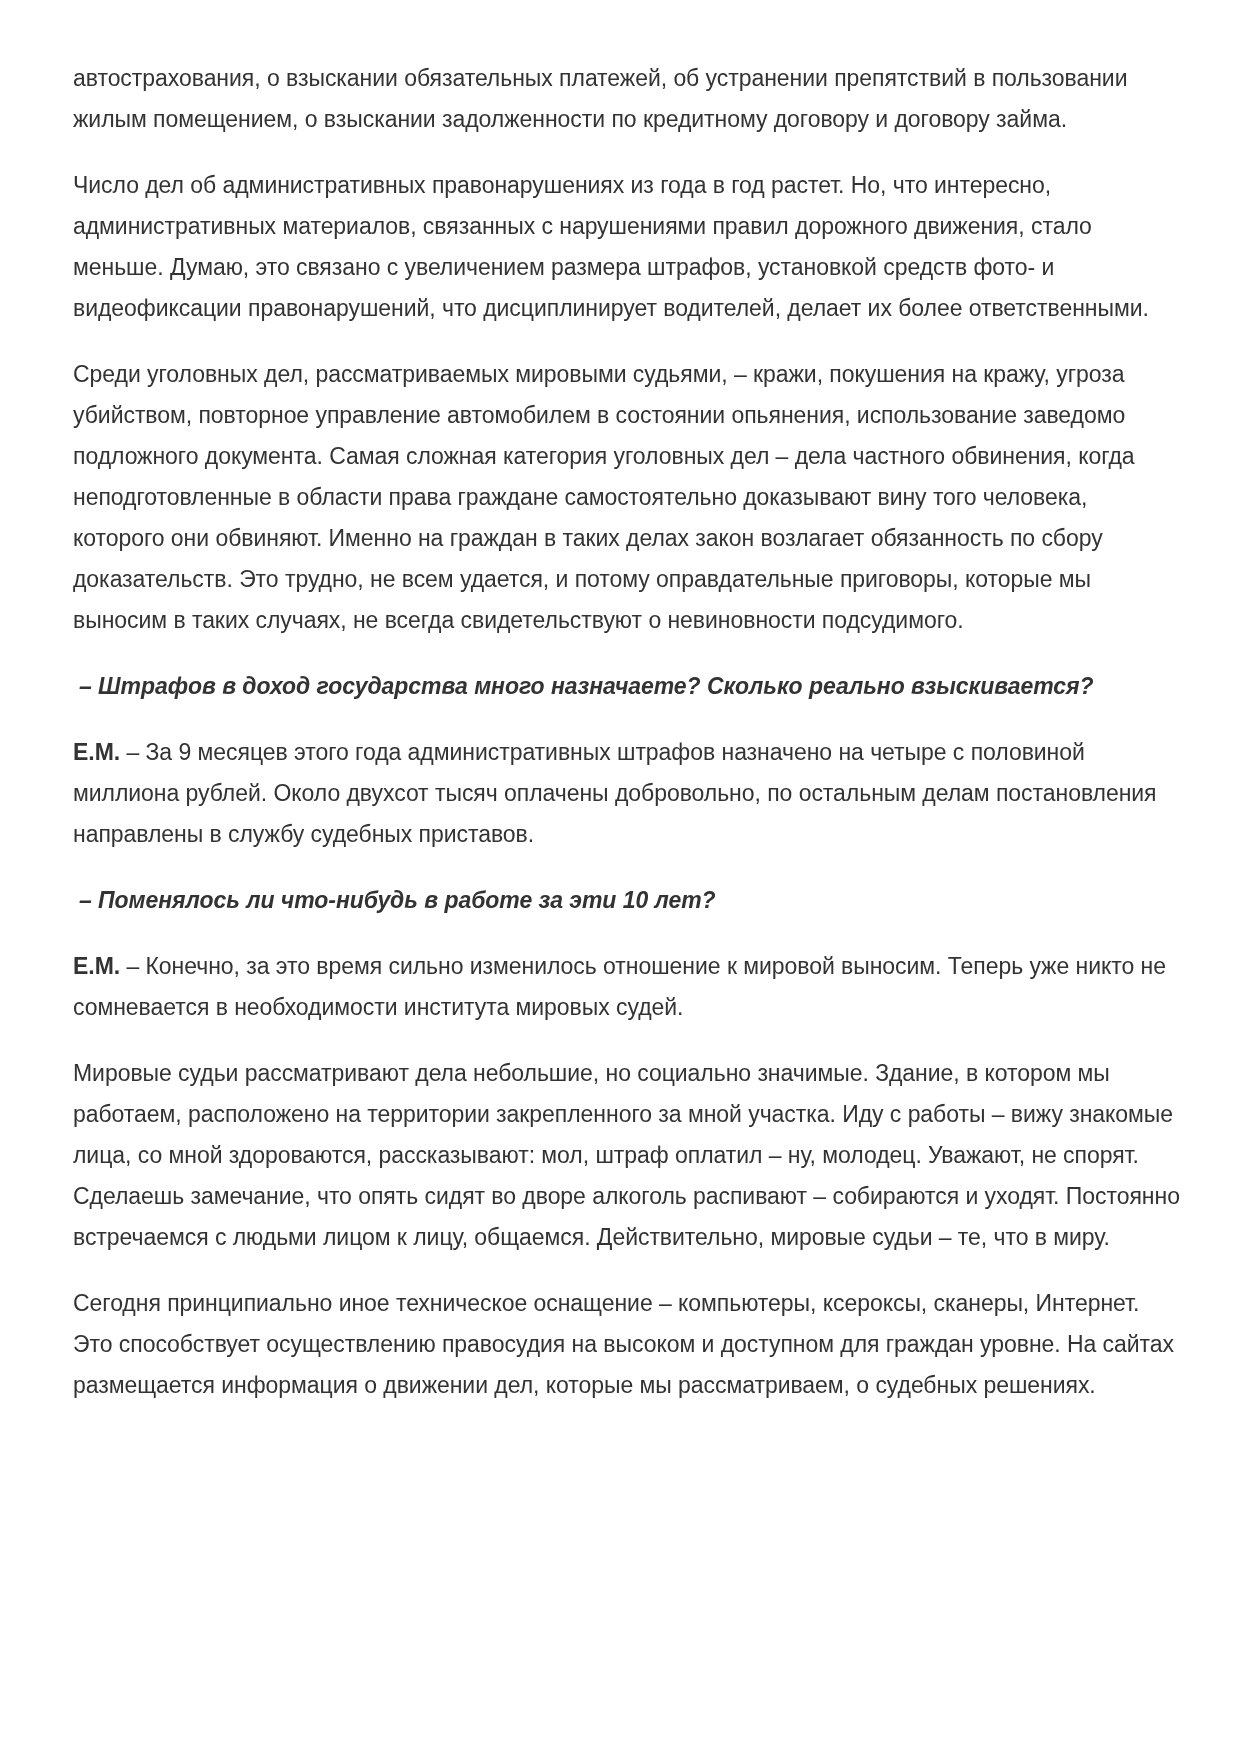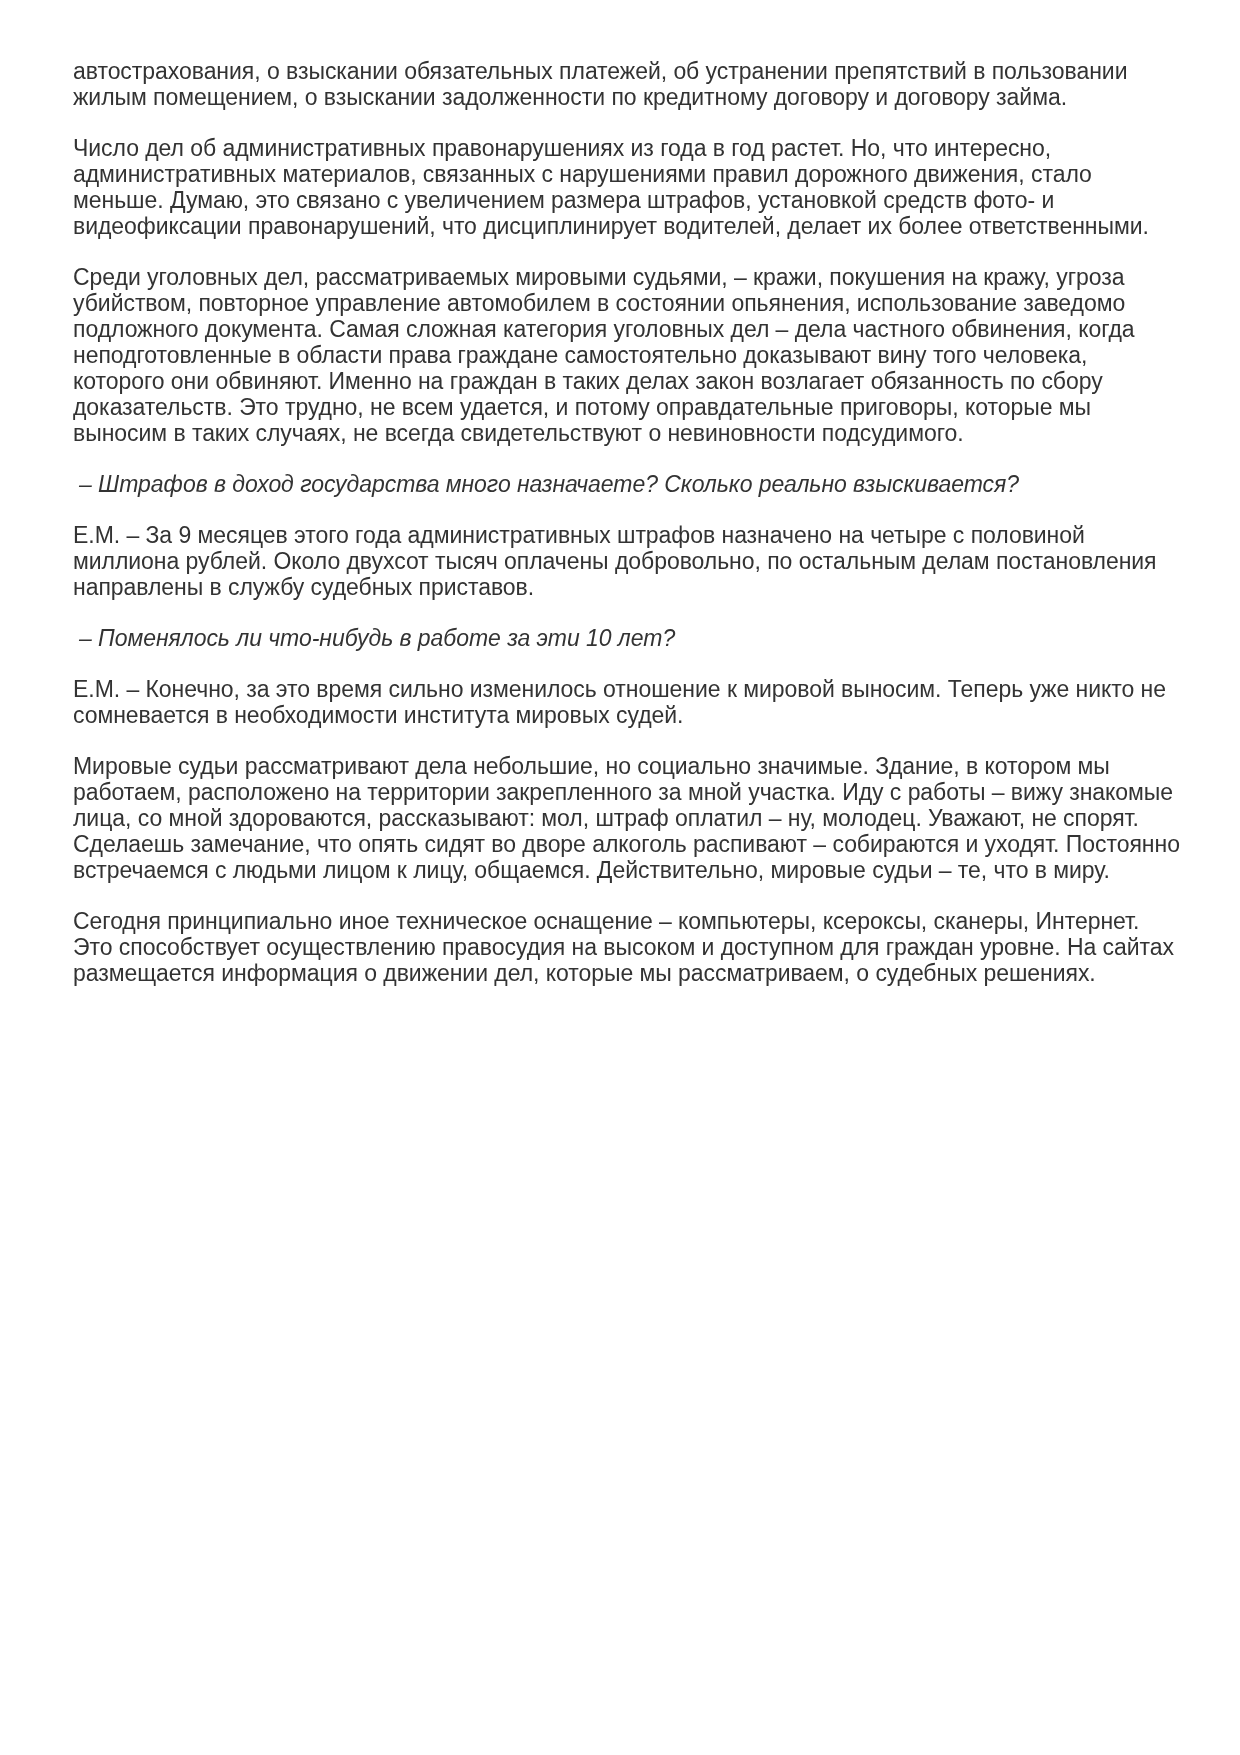--- a/index.html
+++ b/index.html
@@ -13,33 +13,34 @@
       position: relative;
       overflow: hidden;
     }
     .page {
       position: absolute;
       left: 73px;
       top: 58px;
       width: 1110px;
       font-family: "Liberation Sans", sans-serif;
       font-size: 23px;
-      line-height: 26px;
+      line-height: 41px;
       color: #333333;
       letter-spacing: -0.05px;
     }
     .para {
       margin: 0 0 25px 0;
     }
     .question {
       font-style: italic;
       padding-left: 6px;
+      font-weight: bold;
     }
     .speaker {
-      font-weight: normal;
+      font-weight: bold;
       text-align: right;
     }
   </style>
 </head>
 <body>
 
 <div class="page">
   <p class="para">автострахования, о взыскании обязательных платежей, об устранении препятствий в пользовании жилым помещением, о взыскании задолженности по кредитному договору и договору займа.</p>
   <p class="para">Число дел об административных правонарушениях из года в год растет. Но, что интересно, административных материалов, связанных с нарушениями правил дорожного движения, стало меньше. Думаю, это связано с увеличением размера штрафов, установкой средств фото- и видеофиксации правонарушений, что дисциплинирует водителей, делает их более ответственными.</p>
   <p class="para">Среди уголовных дел, рассматриваемых мировыми судьями, – кражи, покушения на кражу, угроза убийством, повторное управление автомобилем в состоянии опьянения, использование заведомо подложного документа. Самая сложная категория уголовных дел – дела частного обвинения, когда неподготовленные в области права граждане самостоятельно доказывают вину того человека, которого они обвиняют. Именно на граждан в таких делах закон возлагает обязанность по сбору доказательств. Это трудно, не всем удается, и потому оправдательные приговоры, которые мы выносим в таких случаях, не всегда свидетельствуют о невиновности подсудимого.</p>

